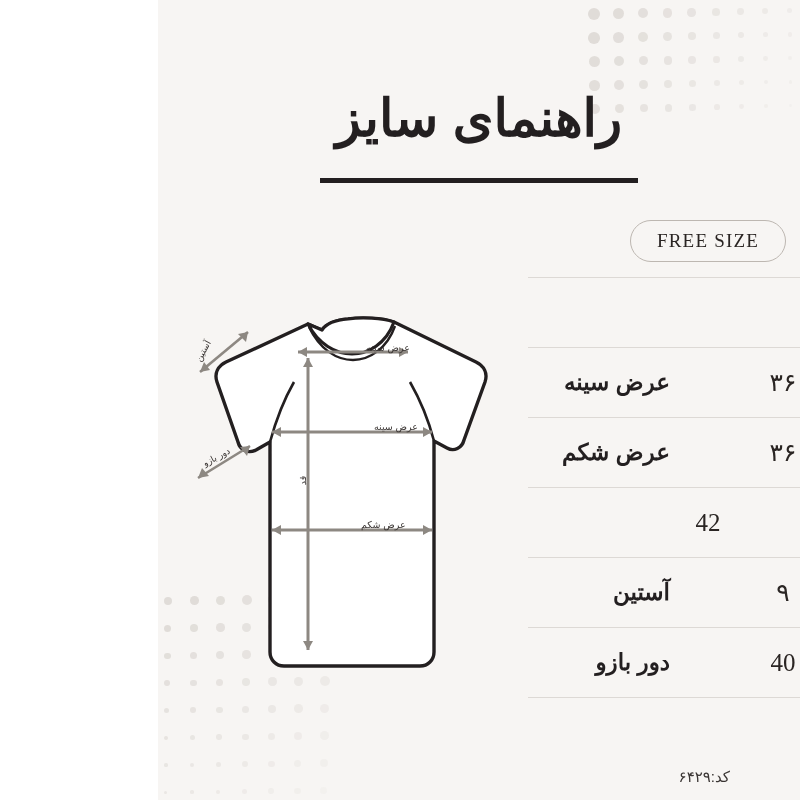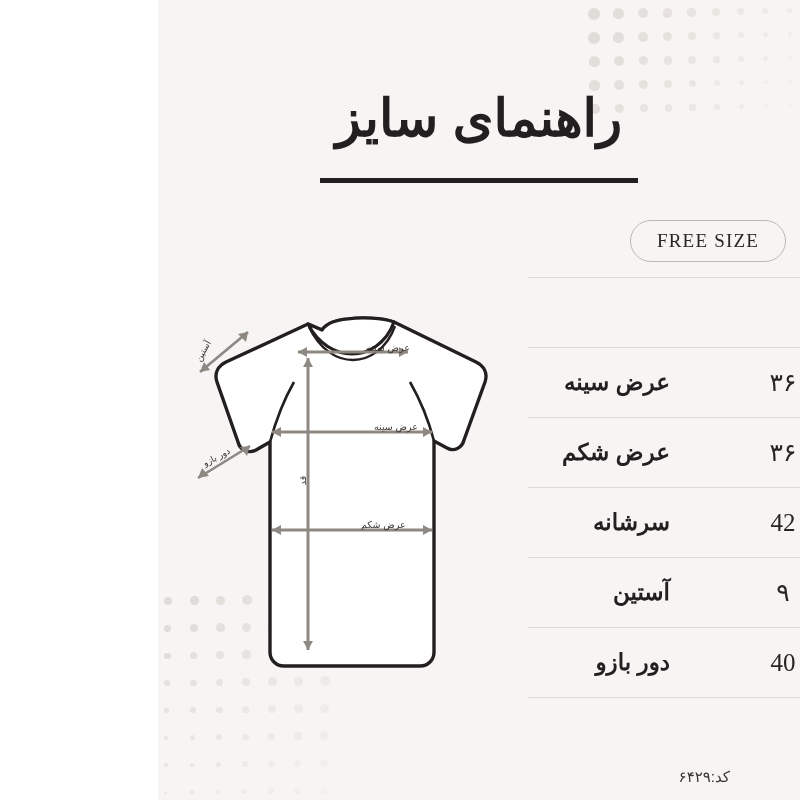--- a/index.html
+++ b/index.html
@@ -251,21 +251,20 @@
     <div class="row">
       <div class="value">۳۶</div>
       <div class="label">عرض سینه</div>
     </div>
     <div class="row">
       <div class="value">۳۶</div>
       <div class="label">عرض شكم</div>
     </div>
     <div class="row">
       <div class="value">42</div>
-      <div class="label">سرشانه</div>
     </div>
     <div class="row">
       <div class="value">۹</div>
       <div class="label">آستین</div>
     </div>
     <div class="row">
       <div class="value">40</div>
       <div class="label">دور بازو</div>
     </div>
   </div>

